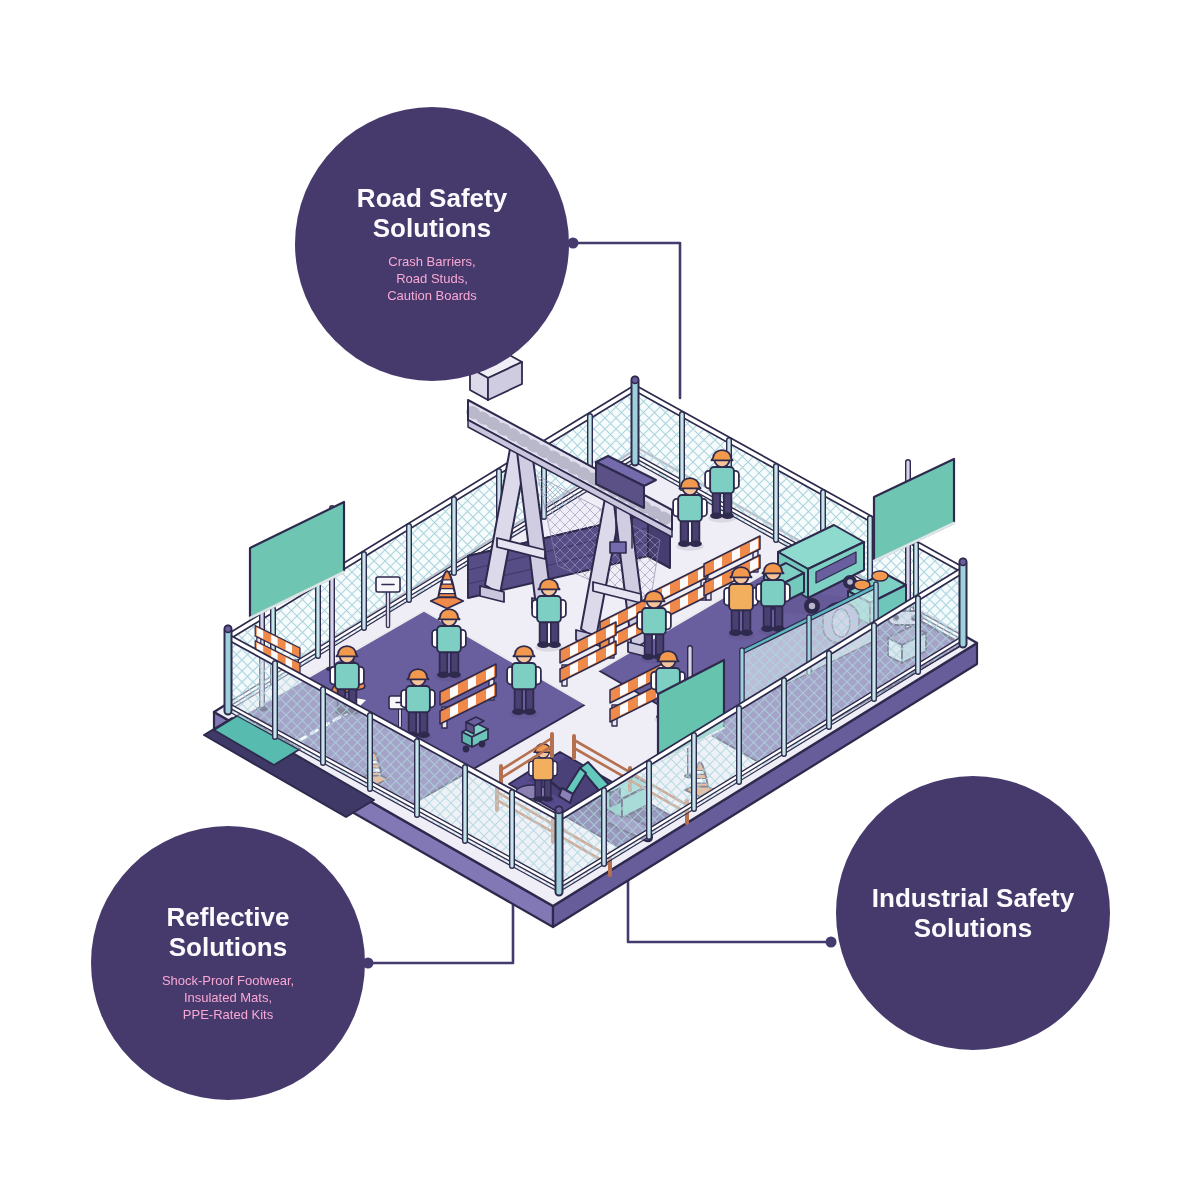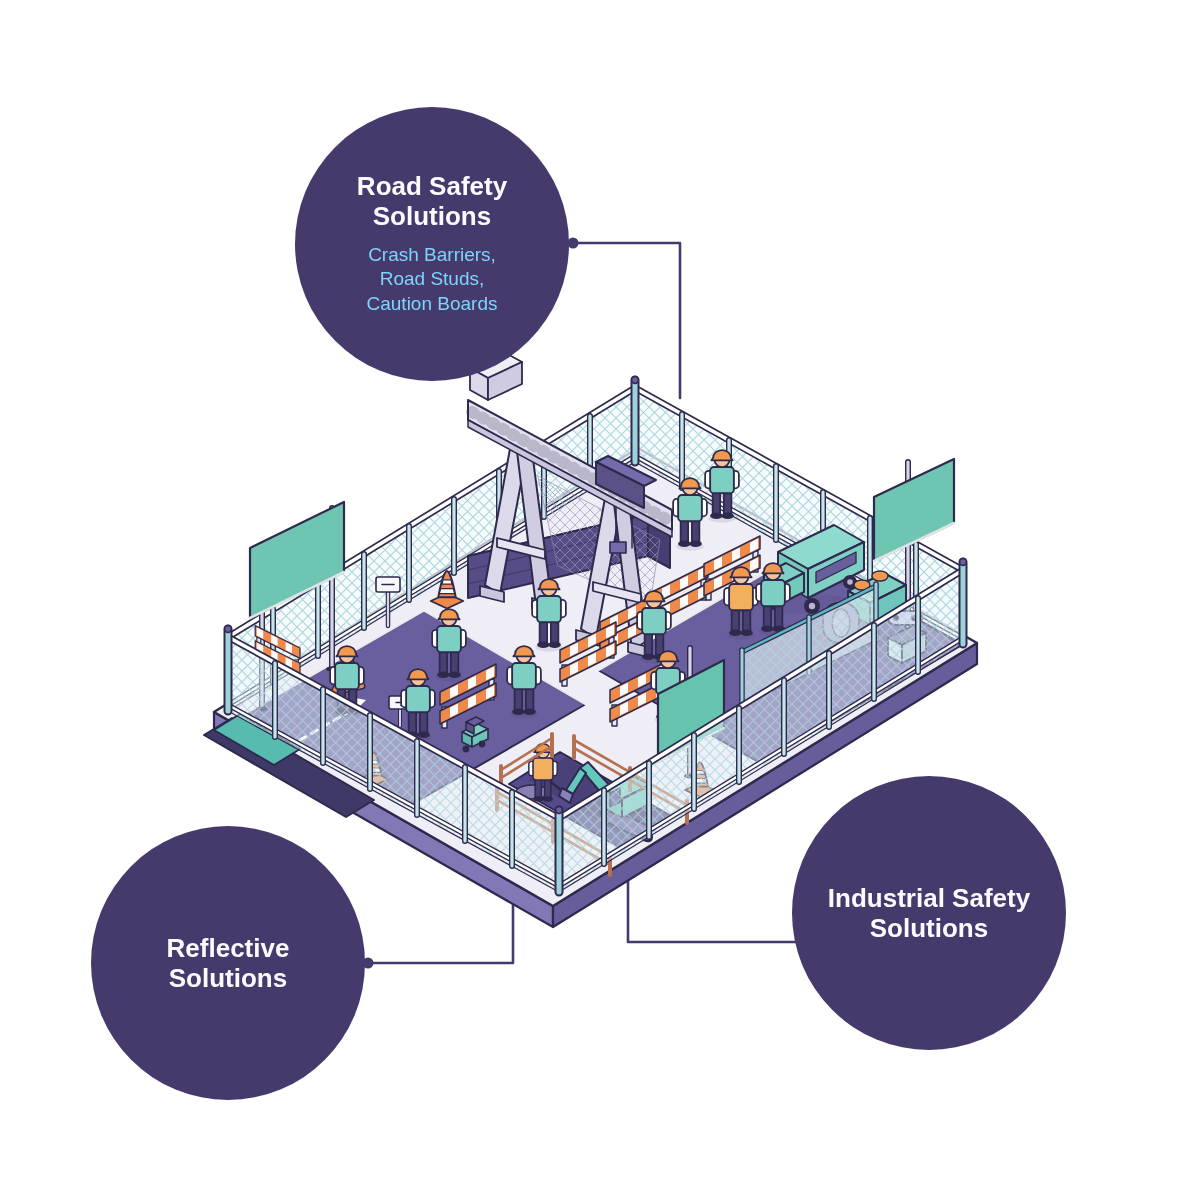--- a/index.html
+++ b/index.html
@@ -3,21 +3,21 @@
 <meta charset="utf-8">
 <style>
   html,body{margin:0;padding:0;width:1200px;height:1200px;background:#FFFFFF;overflow:hidden;
     font-family:"Liberation Sans", sans-serif;}
   #stage{position:relative;width:1200px;height:1200px;background:#FFFFFF;}
   svg{position:absolute;left:0;top:0;}
   svg *{stroke-linejoin:round;stroke-linecap:round;}
   .callout{position:absolute;border-radius:50%;background:#463A6D;display:flex;flex-direction:column;
     align-items:center;justify-content:center;text-align:center;gap:11px;box-sizing:border-box;padding:0 18px;}
   .callout-title{font-weight:bold;font-size:26px;line-height:1.16;color:#FBFAFD;white-space:pre-line;}
-  .callout-desc{font-size:19px;line-height:1.3;color:#7dd3fc;white-space:pre-line;}
+  .callout-desc{font-size:13px;line-height:1.3;color:#f9a8d4;white-space:pre-line;}
 </style>
 </head>
 <body>
 
 <div id="stage">
 
 <svg width="1200" height="1200" viewBox="0 0 1200 1200">
   <defs>
     <pattern id="mesh" width="11" height="11" patternUnits="userSpaceOnUse">
       <path d="M0,0 L11,11 M11,0 L0,11" stroke="#ACD4DE" stroke-width="1.1" fill="none"></path>
@@ -335,19 +335,22 @@
   <div class="callout" style="left:295px;top:107px;width:274px;height:274px;">
     <div class="callout-title">Road Safety
 Solutions</div>
     <div class="callout-desc">Crash Barriers,
 Road Studs,
 Caution Boards</div>
   </div>
   <div class="callout" style="left:91px;top:826px;width:274px;height:274px;">
     <div class="callout-title">Reflective
 Solutions</div>
+    <div class="callout-desc">Shock-Proof Footwear,
+Insulated Mats,
+PPE-Rated Kits</div>
   </div>
-  <div class="callout" style="left:792px;top:776px;width:274px;height:274px;">
+  <div class="callout" style="left:836px;top:776px;width:274px;height:274px;">
     <div class="callout-title">Industrial Safety
 Solutions</div>
   </div>
 
 </div>
 
 </body></html>

